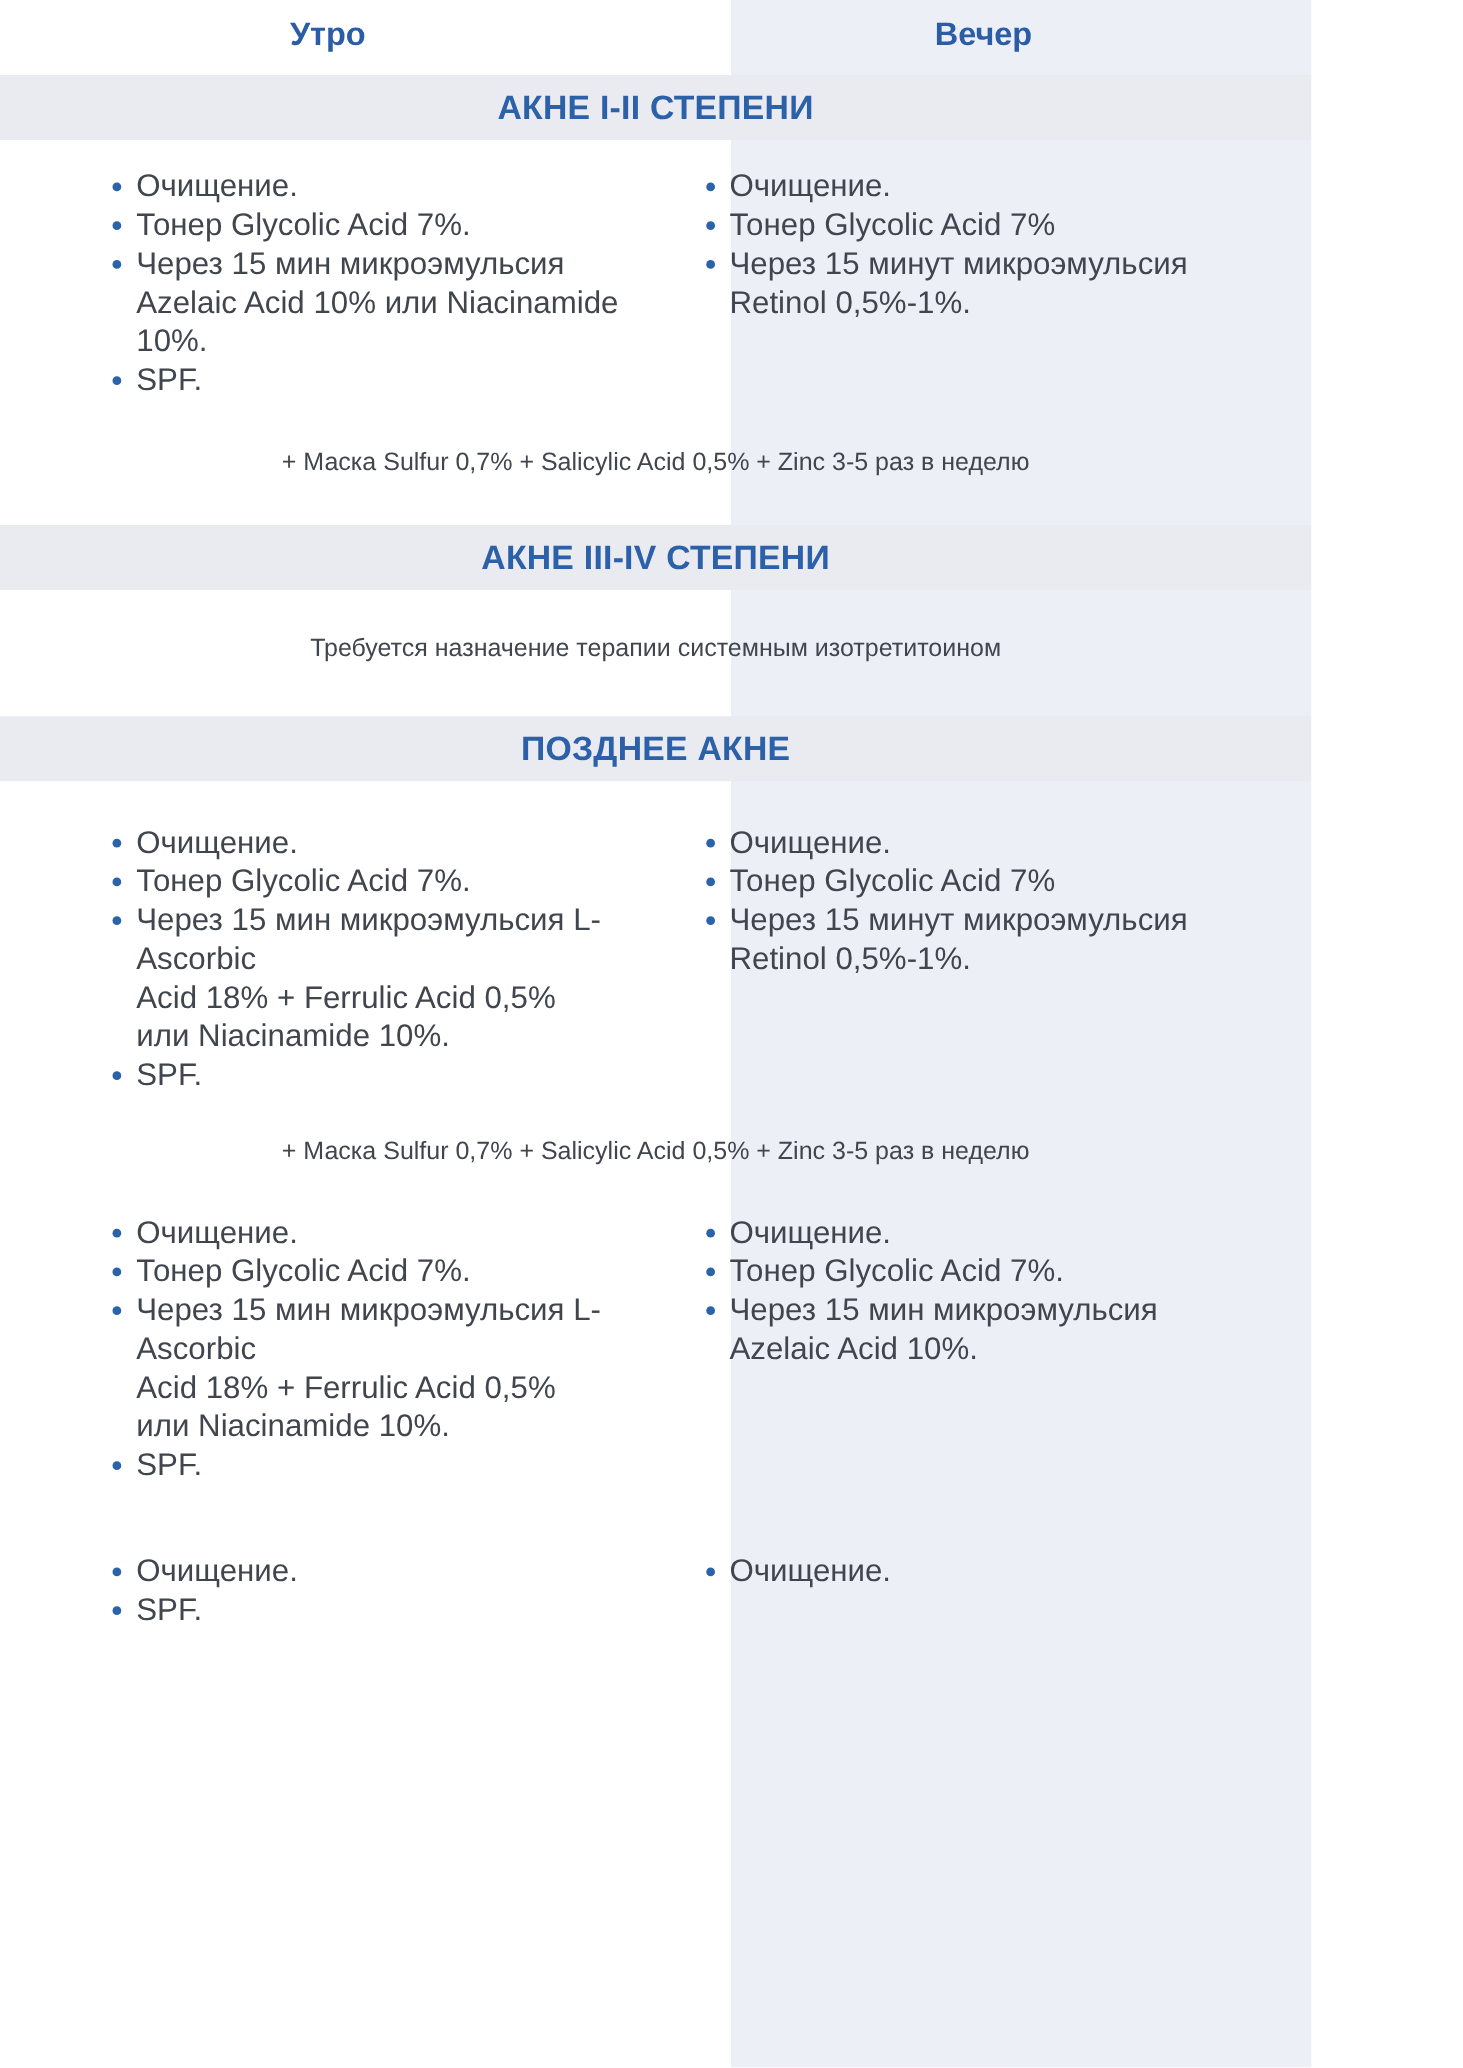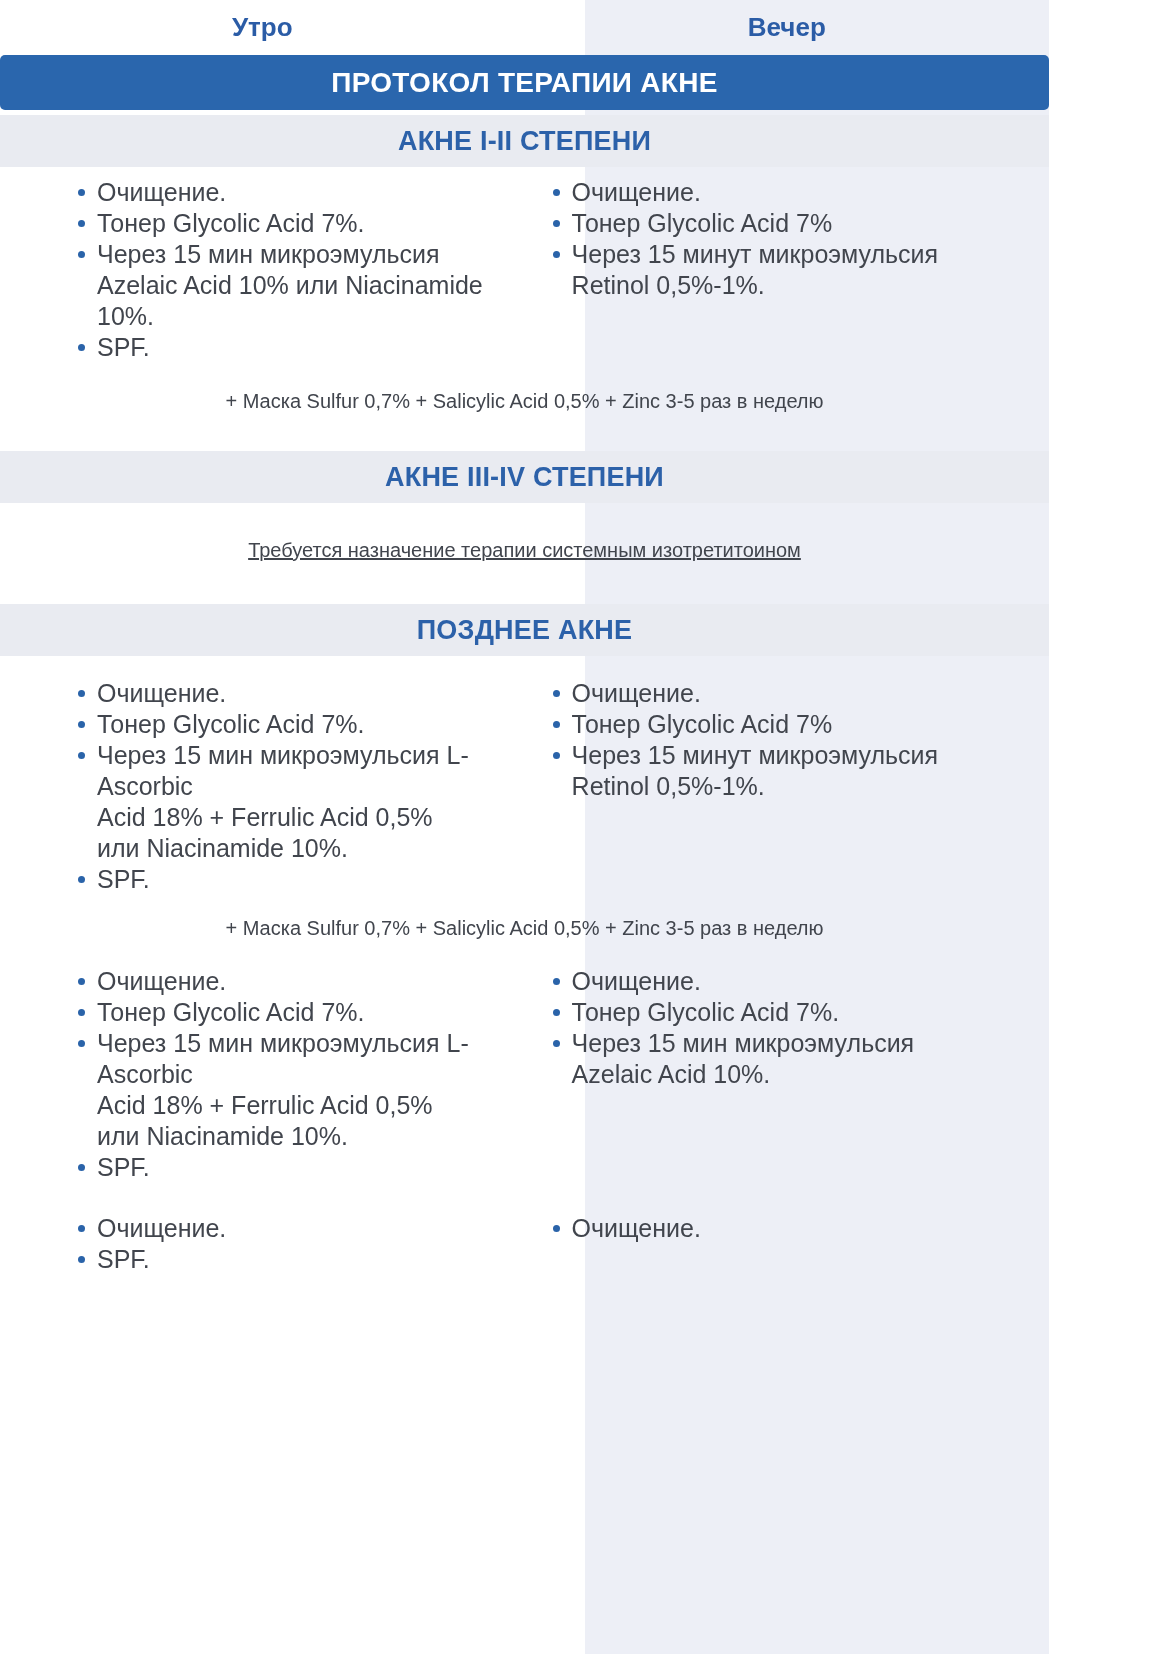--- a/index.html
+++ b/index.html
@@ -37,48 +37,45 @@
   .band-5 { margin-top: 13px; }
   
   .body { display: flex; align-items: flex-start; }
   .body-1 { padding-top: 10px; }
   .body-2 { padding-top: 22px; }
   .body-3 { padding-top: 22px; }
   .body-4 { padding-top: 30px; }
   .body .col { width: 585px; box-sizing: border-box; }
   .body .col.morning { padding-left: 78px; padding-right: 12px; }
   .body .col.evening { padding-left: 25px; padding-right: 12px; }
-  ul.plist { list-style: none; margin: 0; padding: 0; font-size: 25px; line-height: 31px; }
+  ul.plist { list-style: none; margin: 12px; padding: 0; font-size: 25px; line-height: 31px; }
   ul.plist li { position: relative; padding-left: 19px; }
   .pl-text { white-space: pre-line; }
   .dot {
     position: absolute; left: 0; top: 12px;
     width: 7px; height: 7px; border-radius: 50%; background: #2a63a9;
   }
   
   .note, .center-text {
     text-align: center; font-size: 20px; line-height: 31px; color: #41454d;
   }
   .note-1 { margin-top: 23px; }
   .note-2 { margin-top: 18px; }
-  .center-text { margin-top: 32px; text-decoration: underline; }
+  .center-text { margin-top: 32px; }
 </style>
 </head>
 <body>
 
 <div class="page">
 
   <div class="cols-header">
     <div class="cell">Утро</div>
     <div class="cell">Вечер</div>
   </div>
 
-  <div class="title-band">
-    <span>ПРОТОКОЛ ТЕРАПИИ АКНЕ</span>
-  </div>
 
   <div class="band band-1">
     <span>АКНЕ I-II СТЕПЕНИ</span>
   </div>
   <div class="body body-1">
     <div class="col morning">
       <ul class="plist">
         <li><span class="dot"></span><span class="pl-text">Очищение.</span></li>
         <li><span class="dot"></span><span class="pl-text">Тонер Glycolic Acid 7%.</span></li>
         <li><span class="dot"></span><span class="pl-text">Через 15 мин микроэмульсия

